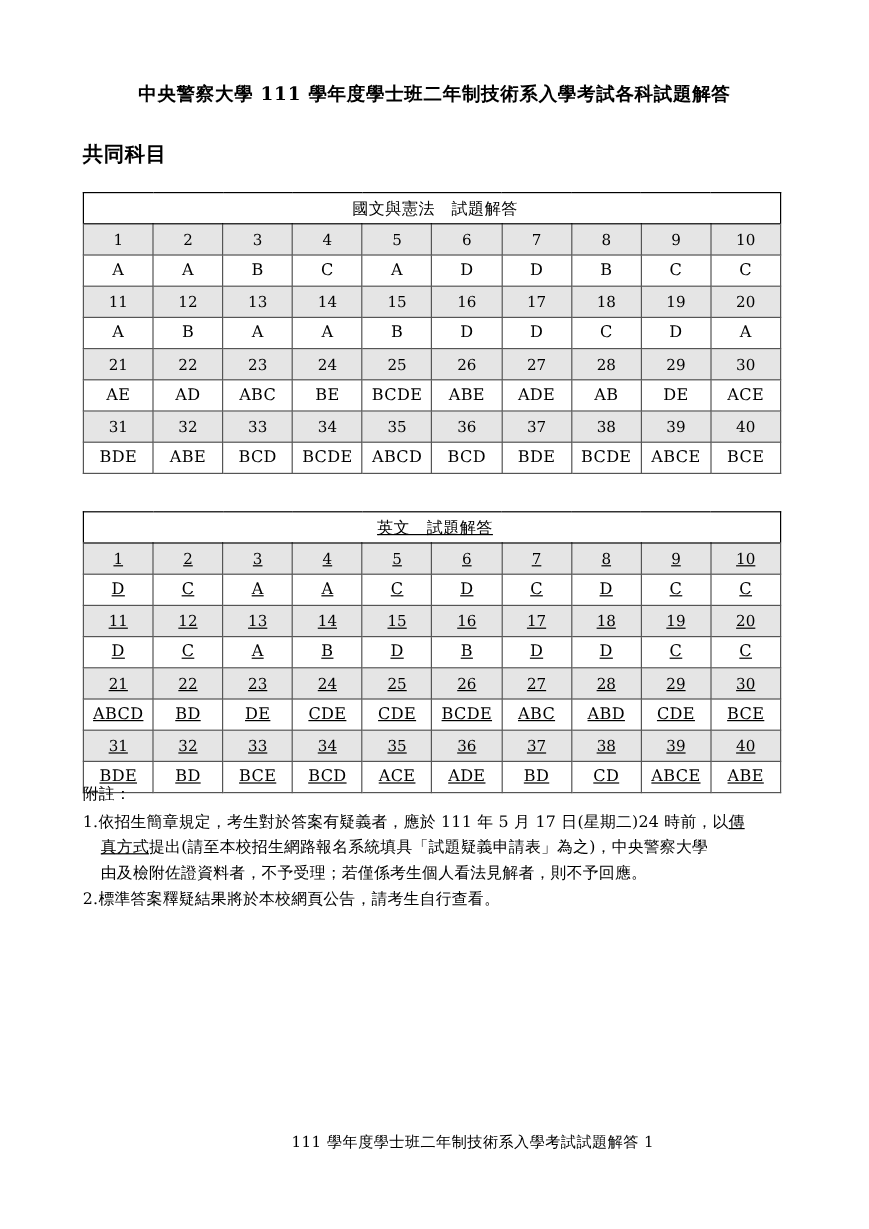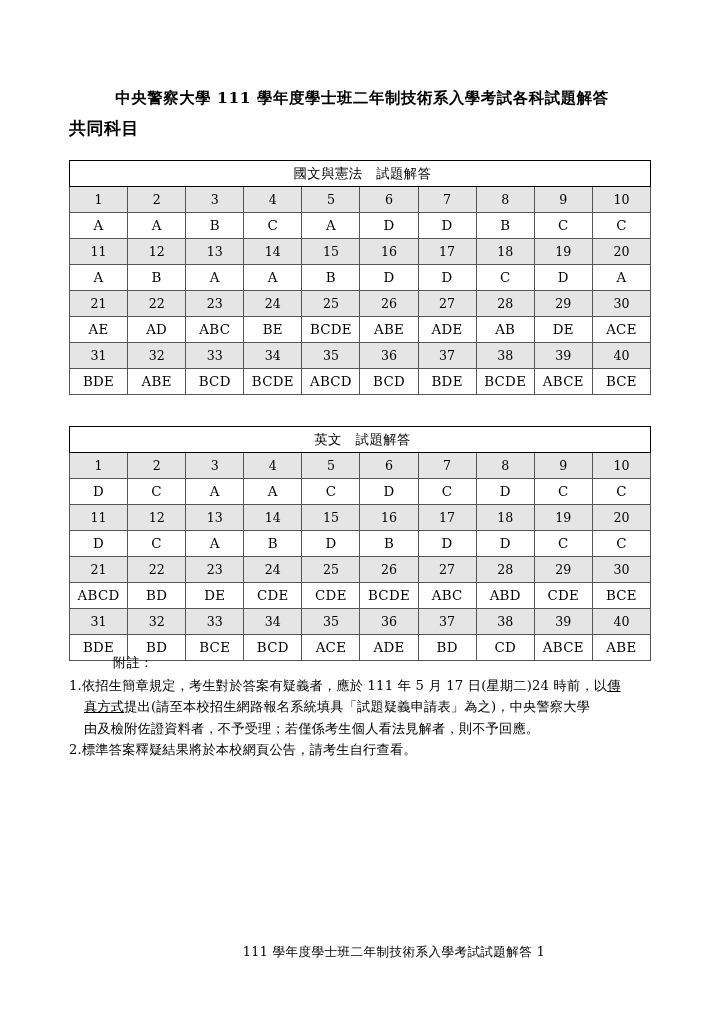--- a/index.html
+++ b/index.html
@@ -27,21 +27,20 @@
   .doc-title {
     position: absolute;
     left: 62px;
     top: 68px;
     width: 600px;
     text-align: center;
     font-size: 15.4px;
     font-weight: bold;
     letter-spacing: 0.6px;
     white-space: nowrap;
-    margin-top: 20px;
   }
 
   
   .section-heading {
     position: absolute;
     left: 69px;
     top: 117px;
     font-size: 17px;
     font-weight: bold;
     letter-spacing: 0.5px;
@@ -50,21 +49,21 @@
   
   .ans-table {
     position: absolute;
     left: 69px;
     width: 582px;
     border-collapse: collapse;
     table-layout: fixed;
     border: 1.6px solid #000;
   }
   .ans-table.t1 { top: 160px; }
-  .ans-table.t2 { top: 426px; }
+  .ans-table.t2 { top: 426px; text-decoration: underline; }
 
   .ans-table td, .ans-table th {
     border: 1px solid #555;
     text-align: center;
     font-size: 13.2px;
     height: 25px;
     padding: 0;
     font-weight: normal;
     font-family: "DejaVu Serif", "Liberation Serif", serif;
   }
@@ -91,21 +90,21 @@
   
   .notes {
     position: absolute;
     left: 69px;
     top: 652px;
     width: 584px;
     font-size: 13.2px;
     line-height: 21.6px;
     letter-spacing: 0.2px;
   }
-  .notes-title { margin-bottom: 1px; margin-left: 44px; }
+  .notes-title { margin-bottom: 1px; }
   .note-item { display: block; }
   .note-cont { display: block; text-indent: 15px; }
   .u { text-decoration: underline; }
   .bu { font-weight: normal; text-decoration: underline; margin-top: 21px; }
 
   
   .footer {
     position: absolute;
     left: 0;
     top: 944px;

